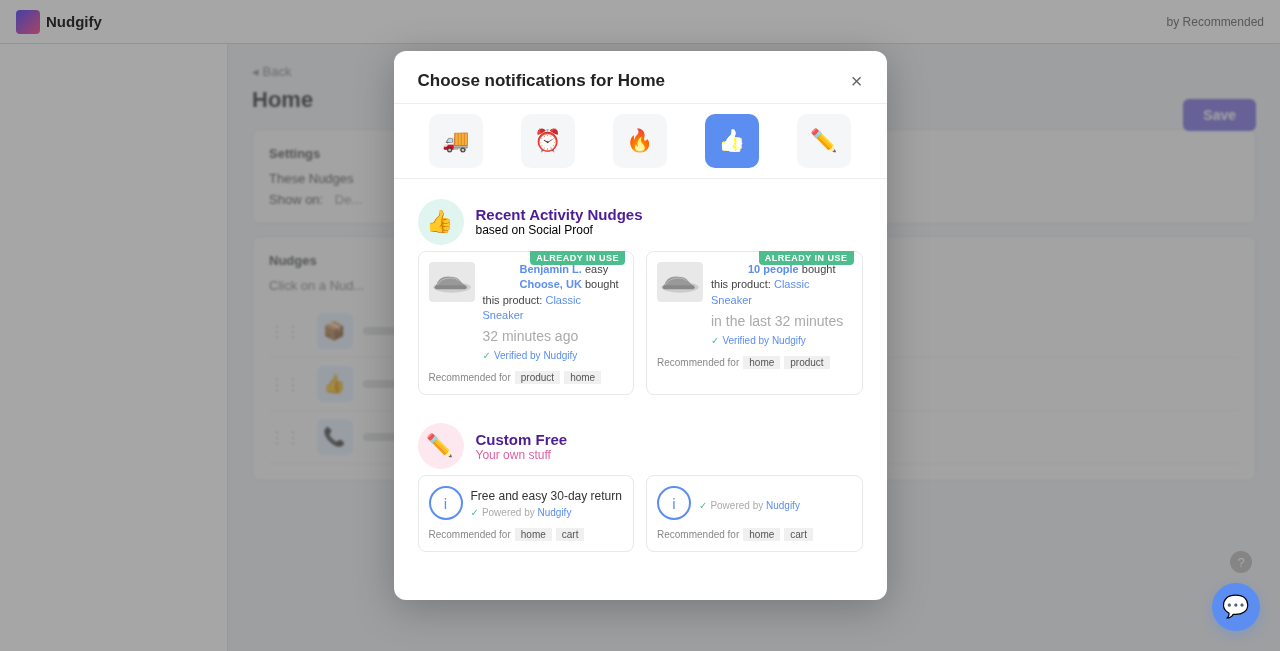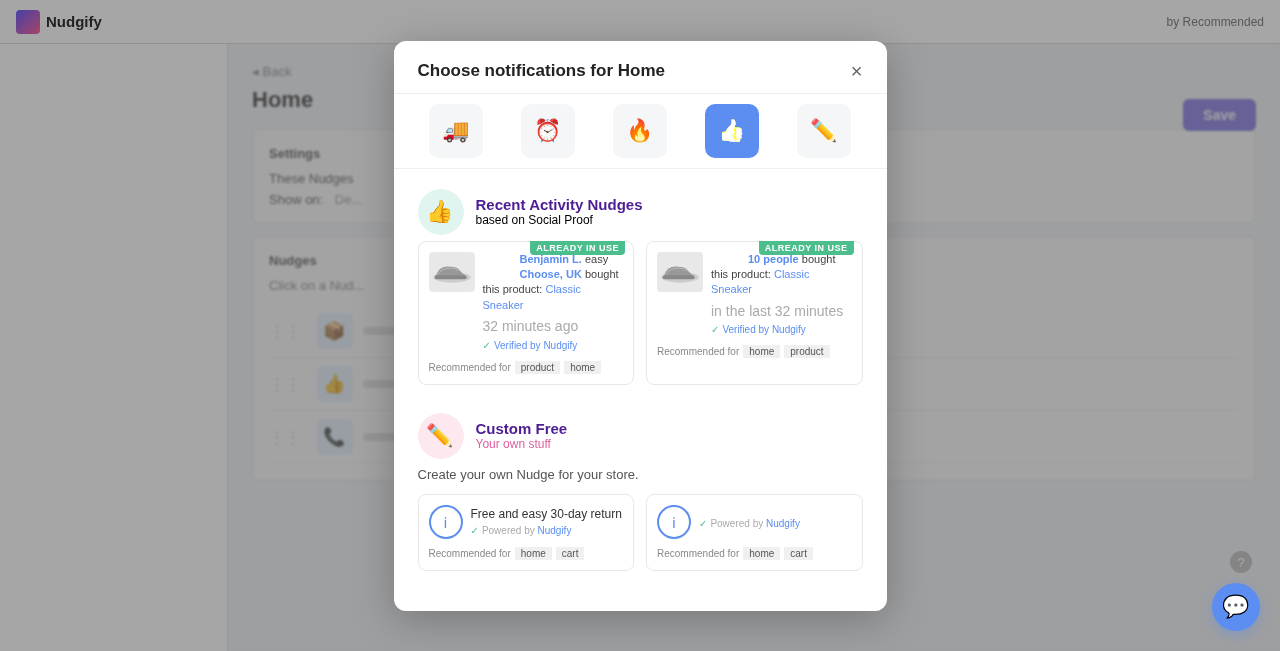--- a/index.html
+++ b/index.html
@@ -574,21 +574,20 @@
       </div>
 
       <div class="category-block">
         <div class="category-header">
           <div class="cat-icon pink">✏️</div>
           <div>
             <div class="cat-name">Custom Free</div>
             <div class="cat-subtitle" style="color:#e05fa0;">Your own stuff</div>
           </div>
         </div>
-        <div class="cat-desc">Create your own Nudge for your store.</div>
 
         <div class="custom-nudge-cards">
 
           <div class="custom-card">
             <div class="custom-card-inner">
               <div class="info-icon">ℹ</div>
               <div>
                 <div class="custom-card-text">Free and easy 30-day return</div>
                 <div class="powered-row">
                   <span class="check-small">✓</span>

